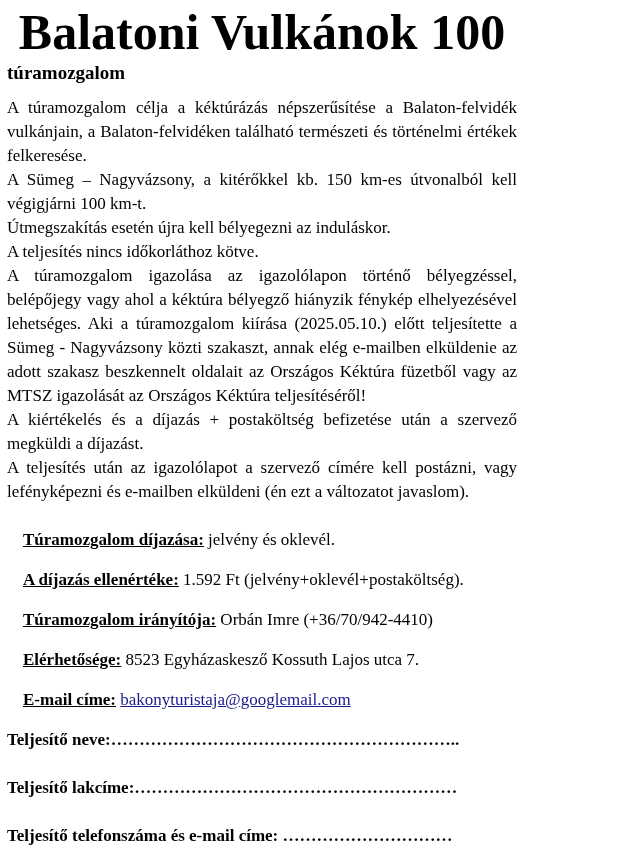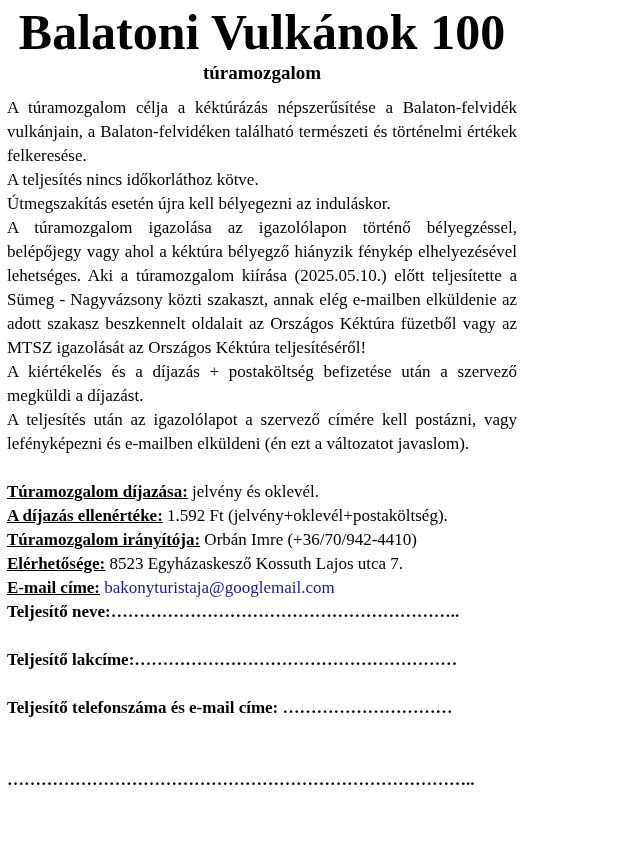--- a/index.html
+++ b/index.html
@@ -21,49 +21,50 @@
     }
     .title {
       text-align: center;
       font-weight: bold;
       font-size: 50px;
       line-height: 52px;
       margin: 6px 0 0 0;
       letter-spacing: 0px;
     }
     .subtitle {
-      text-align: center;
+      text-align: left;
       font-weight: bold;
       font-size: 19px;
       line-height: 22px;
       margin: 4px 0 0 0;
     }
     .body-text {
       margin-top: 12px;
       font-size: 17px;
       line-height: 24px;
     }
     .body-text p {
       margin: 0;
       text-align: justify;
     }
     .info {
       margin-top: 24px;
       font-size: 17px;
       line-height: 24px;
     }
     .info p {
-      margin: 0;
+      margin: 16px;
     }
     .label {
       font-weight: bold;
       text-decoration: underline;
     }
     .email-link {
       color: #1a1a8c;
+      text-decoration: underline;
     }
     .form {
       font-size: 17px;
       font-weight: bold;
     }
     .form p {
       margin: 0;
       line-height: 24px;
     }
     .form .gap {
@@ -75,22 +76,23 @@
   </style>
 </head>
 <body>
 
 <div class="page">
   <h1 class="title">Balatoni Vulkánok 100</h1>
   <div class="subtitle">túramozgalom</div>
 
   <div class="body-text">
     <p>A túramozgalom célja a kéktúrázás népszerűsítése a Balaton-felvidék vulkánjain, a Balaton-felvidéken található természeti és történelmi értékek felkeresése.</p>
+    <p>A Sümeg – Nagyvázsony, a kitérőkkel kb. 150 km-es útvonalból kell végigjárni 100 km-t.</p>
+    <p>Útmegszakítás esetén újra kell bélyegezni az induláskor.</p>
     <p>A teljesítés nincs időkorláthoz kötve.</p>
-    <p>Útmegszakítás esetén újra kell bélyegezni az induláskor.</p>
     <p>A túramozgalom igazolása az igazolólapon történő bélyegzéssel, belépőjegy vagy ahol a kéktúra bélyegző hiányzik fénykép elhelyezésével lehetséges. Aki a túramozgalom kiírása (2025.05.10.) előtt teljesítette a Sümeg - Nagyvázsony közti szakaszt, annak elég e-mailben elküldenie az adott szakasz beszkennelt oldalait az Országos Kéktúra füzetből vagy az MTSZ igazolását az Országos Kéktúra teljesítéséről!</p>
     <p>A kiértékelés és a díjazás + postaköltség befizetése után a szervező megküldi a díjazást.</p>
     <p>A teljesítés után az igazolólapot a szervező címére kell postázni, vagy lefényképezni és e-mailben elküldeni (én ezt a változatot javaslom).</p>
   </div>
 
   <div class="info">
     <p>
       <span class="label">Túramozgalom díjazása:</span><span> jelvény és oklevél.</span>
     </p>
     <p>

